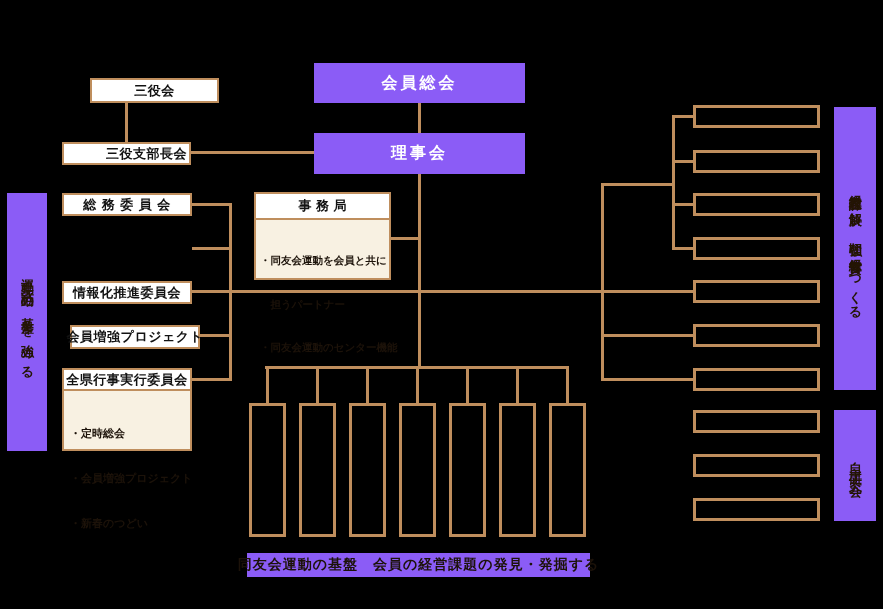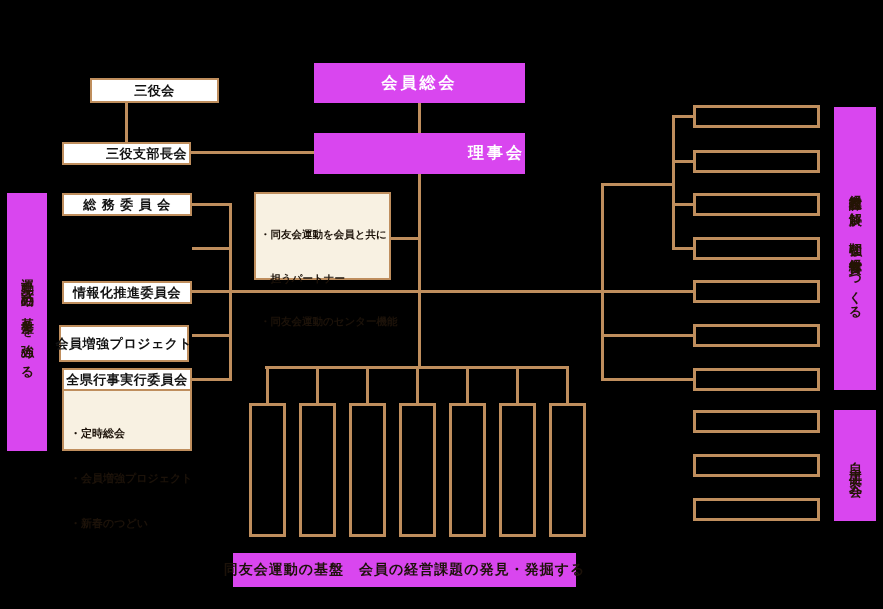--- a/index.html
+++ b/index.html
@@ -1,20 +1,20 @@
 <!DOCTYPE html>
 <html><head>
 <meta charset="utf-8">
 <style>
   html,body{margin:0;padding:0;background:#000;}
   body{font-family:"DejaVu Sans","Liberation Sans",sans-serif;}
   #canvas{position:relative;width:883px;height:609px;background:#000;overflow:hidden;}
   .abs{position:absolute;box-sizing:border-box;}
   .ln{position:absolute;background:#bf8e5d;}
-  .tanbox{background:#d946ef;display:flex;align-items:center;justify-content:center;}
+  .tanbox{background:#8b5cf6;display:flex;align-items:center;justify-content:center;}
   .hdr{color:#ffffff;font-weight:bold;font-size:16px;letter-spacing:3px;}
   .whitebox{background:#ffffff;border:2px solid #bf8e5d;display:flex;align-items:center;justify-content:center;
             color:#121212;font-weight:bold;font-size:13px;letter-spacing:0.5px;white-space:nowrap;}
   .emptybox{background:#000;border:3px solid #bf8e5d;}
   .creambox{background:#f8f1e2;border:2px solid #bf8e5d;color:#1c1209;}
   .bullets{font-size:11px;font-weight:bold;line-height:15px;padding:5px 4px 12px 6px;white-space:pre;}
   .vlabel{display:flex;align-items:center;justify-content:center;writing-mode:vertical-rl;text-orientation:upright;
           font-weight:bold;color:#241505;font-size:13px;}
   .banner{color:#1c1209;font-weight:bold;font-size:14px;letter-spacing:1px;white-space:nowrap;}
   .sec-title{background:#ffffff;border-bottom:2px solid #bf8e5d;display:flex;align-items:center;justify-content:center;
@@ -50,55 +50,58 @@
   <div class="ln" style="left:672px;top:115px;width:21px;height:3px;"></div>
   <div class="ln" style="left:672px;top:160px;width:21px;height:3px;"></div>
   <div class="ln" style="left:672px;top:203px;width:21px;height:3px;"></div>
   <div class="ln" style="left:672px;top:247px;width:21px;height:3px;"></div>
   <div class="ln" style="left:601px;top:334px;width:92px;height:3px;"></div>
   <div class="ln" style="left:601px;top:378px;width:92px;height:3px;"></div>
 
   <div class="abs tanbox hdr" style="left:314px;top:63px;width:211px;height:40px;">
     <span>会員総会</span>
   </div>
-  <div class="abs tanbox hdr" style="left:314px;top:133px;width:211px;height:41px;justify-content:flex-end;">
+  <div class="abs tanbox hdr" style="left:314px;top:133px;width:211px;height:41px;">
     <span>理事会</span>
   </div>
 
   <div class="abs whitebox" style="left:62px;top:78px;width:129px;height:25px;margin-left:28px;">
     <span>三役会</span>
   </div>
   <div class="abs whitebox" style="left:62px;top:142px;width:129px;height:23px;padding-left:40px;">
     <span>三役支部長会</span>
   </div>
 
   <div class="abs whitebox" style="left:62px;top:193px;width:130px;height:23px;align-items:flex-end;">
     <span>総 務 委 員 会</span>
   </div>
   <div class="abs whitebox" style="left:62px;top:281px;width:130px;height:23px;">
     <span>情報化推進委員会</span>
   </div>
-  <div class="abs whitebox" style="left:59px;top:325px;width:130px;height:37px;">
+  <div class="abs whitebox" style="left:70px;top:325px;width:130px;height:24px;">
     <span>会員増強プロジェクト</span>
   </div>
   <div class="abs whitebox" style="left:62px;top:368px;width:130px;height:23px;">
     <span>全県行事実行委員会</span>
   </div>
 
   <div class="abs creambox bullets" style="left:62px;top:389px;width:130px;height:62px;">
     <div>・定時総会</div>
     <div>・会員増強プロジェクト</div>
     <div>・新春のつどい</div>
   </div>
 
   <div class="abs tanbox vlabel" style="left:7px;top:193px;width:40px;height:258px;letter-spacing:4px;">
     <span>運動・活動の基盤を強める</span>
   </div>
 
   <div class="abs creambox" style="left:254px;top:192px;width:137px;height:88px;padding:0;">
+    <div class="sec-title">
+      <span>事 務 局</span>
+    </div>
     <div class="bullets" style="padding:4px 2px 2px 4px;font-size:10.5px;line-height:14.5px;">
       <div>・同友会運動を会員と共に</div>
       <div>　担うパートナー</div>
       <div>・同友会運動のセンター機能</div>
     </div>
   </div>
 
   <div class="abs emptybox" style="left:693px;top:105px;width:127px;height:23px;"></div>
   <div class="abs emptybox" style="left:693px;top:150px;width:127px;height:23px;"></div>
   <div class="abs emptybox" style="left:693px;top:193px;width:127px;height:23px;"></div>
@@ -118,17 +121,17 @@
   </div>
 
   <div class="abs emptybox" style="left:249px;top:403px;width:37px;height:134px;"></div>
   <div class="abs emptybox" style="left:299px;top:403px;width:37px;height:134px;"></div>
   <div class="abs emptybox" style="left:349px;top:403px;width:37px;height:134px;"></div>
   <div class="abs emptybox" style="left:399px;top:403px;width:37px;height:134px;"></div>
   <div class="abs emptybox" style="left:449px;top:403px;width:37px;height:134px;"></div>
   <div class="abs emptybox" style="left:499px;top:403px;width:37px;height:134px;"></div>
   <div class="abs emptybox" style="left:549px;top:403px;width:37px;height:134px;"></div>
 
-  <div class="abs tanbox banner" style="left:233px;top:553px;width:343px;height:34px;align-items:center;">
+  <div class="abs tanbox banner" style="left:247px;top:553px;width:343px;height:24px;align-items:center;">
     <span>同友会運動の基盤　会員の経営課題の発見・発掘する</span>
   </div>
 
 </div>
 
 </body></html>

